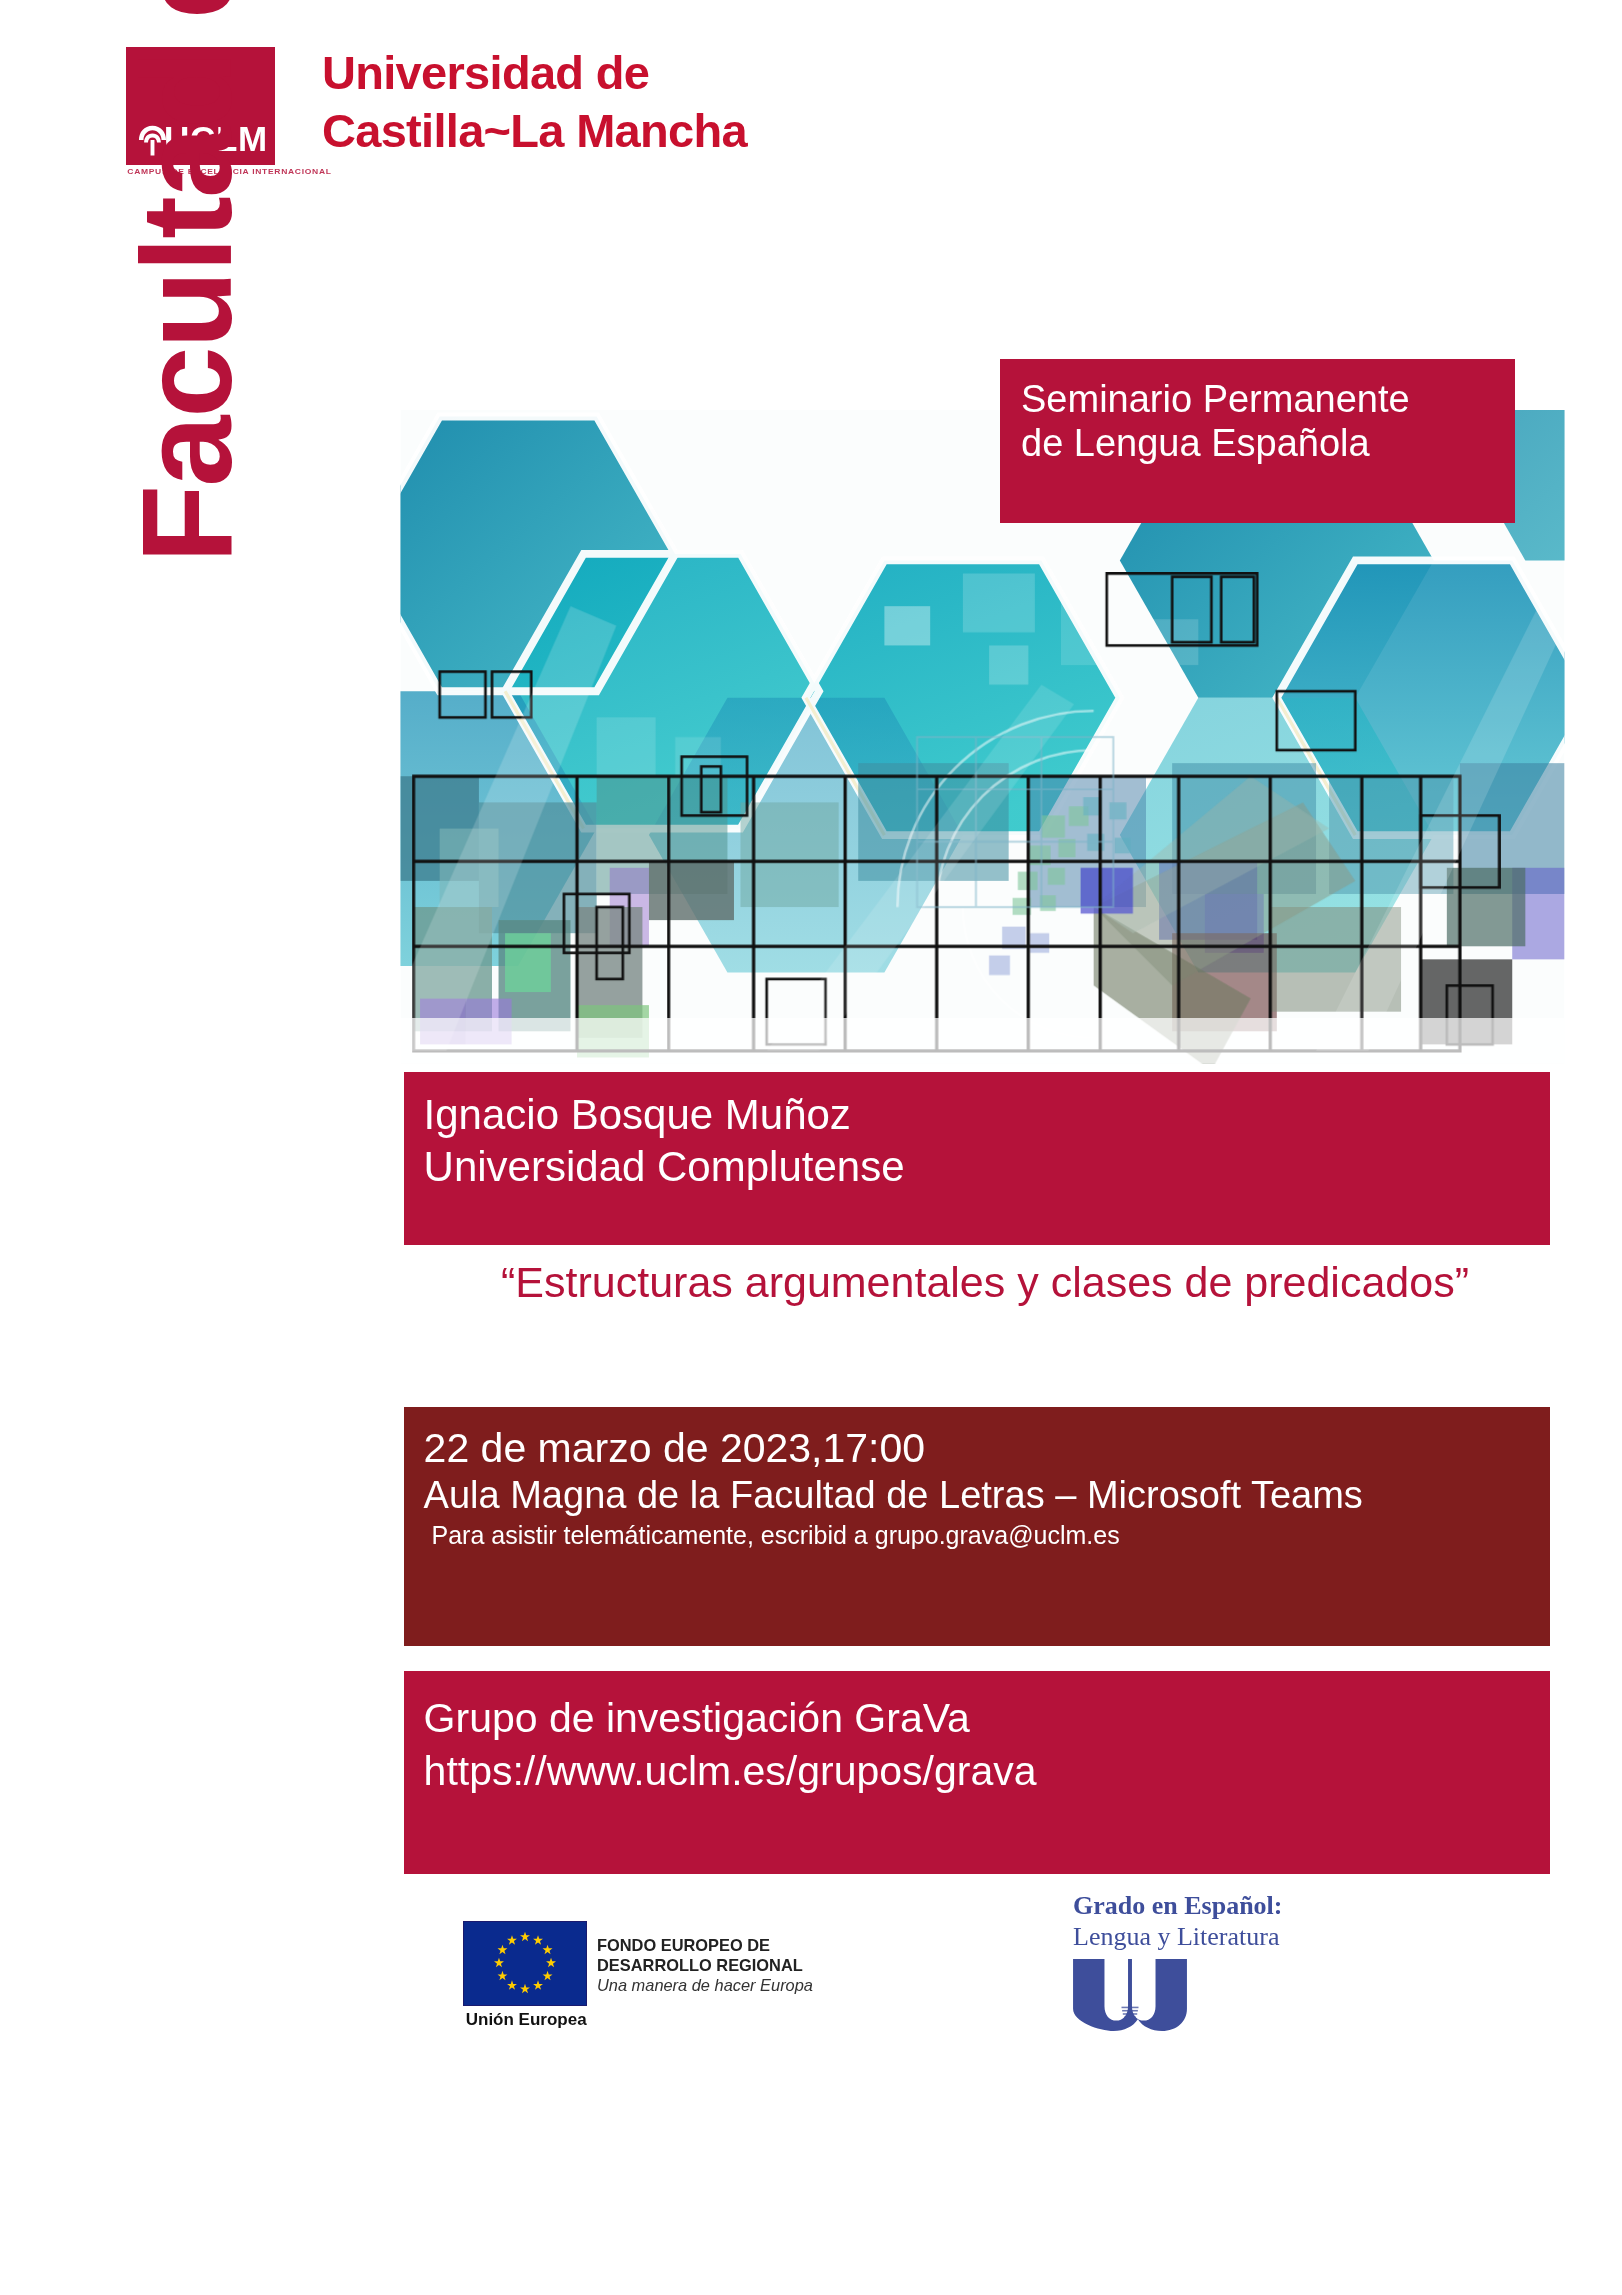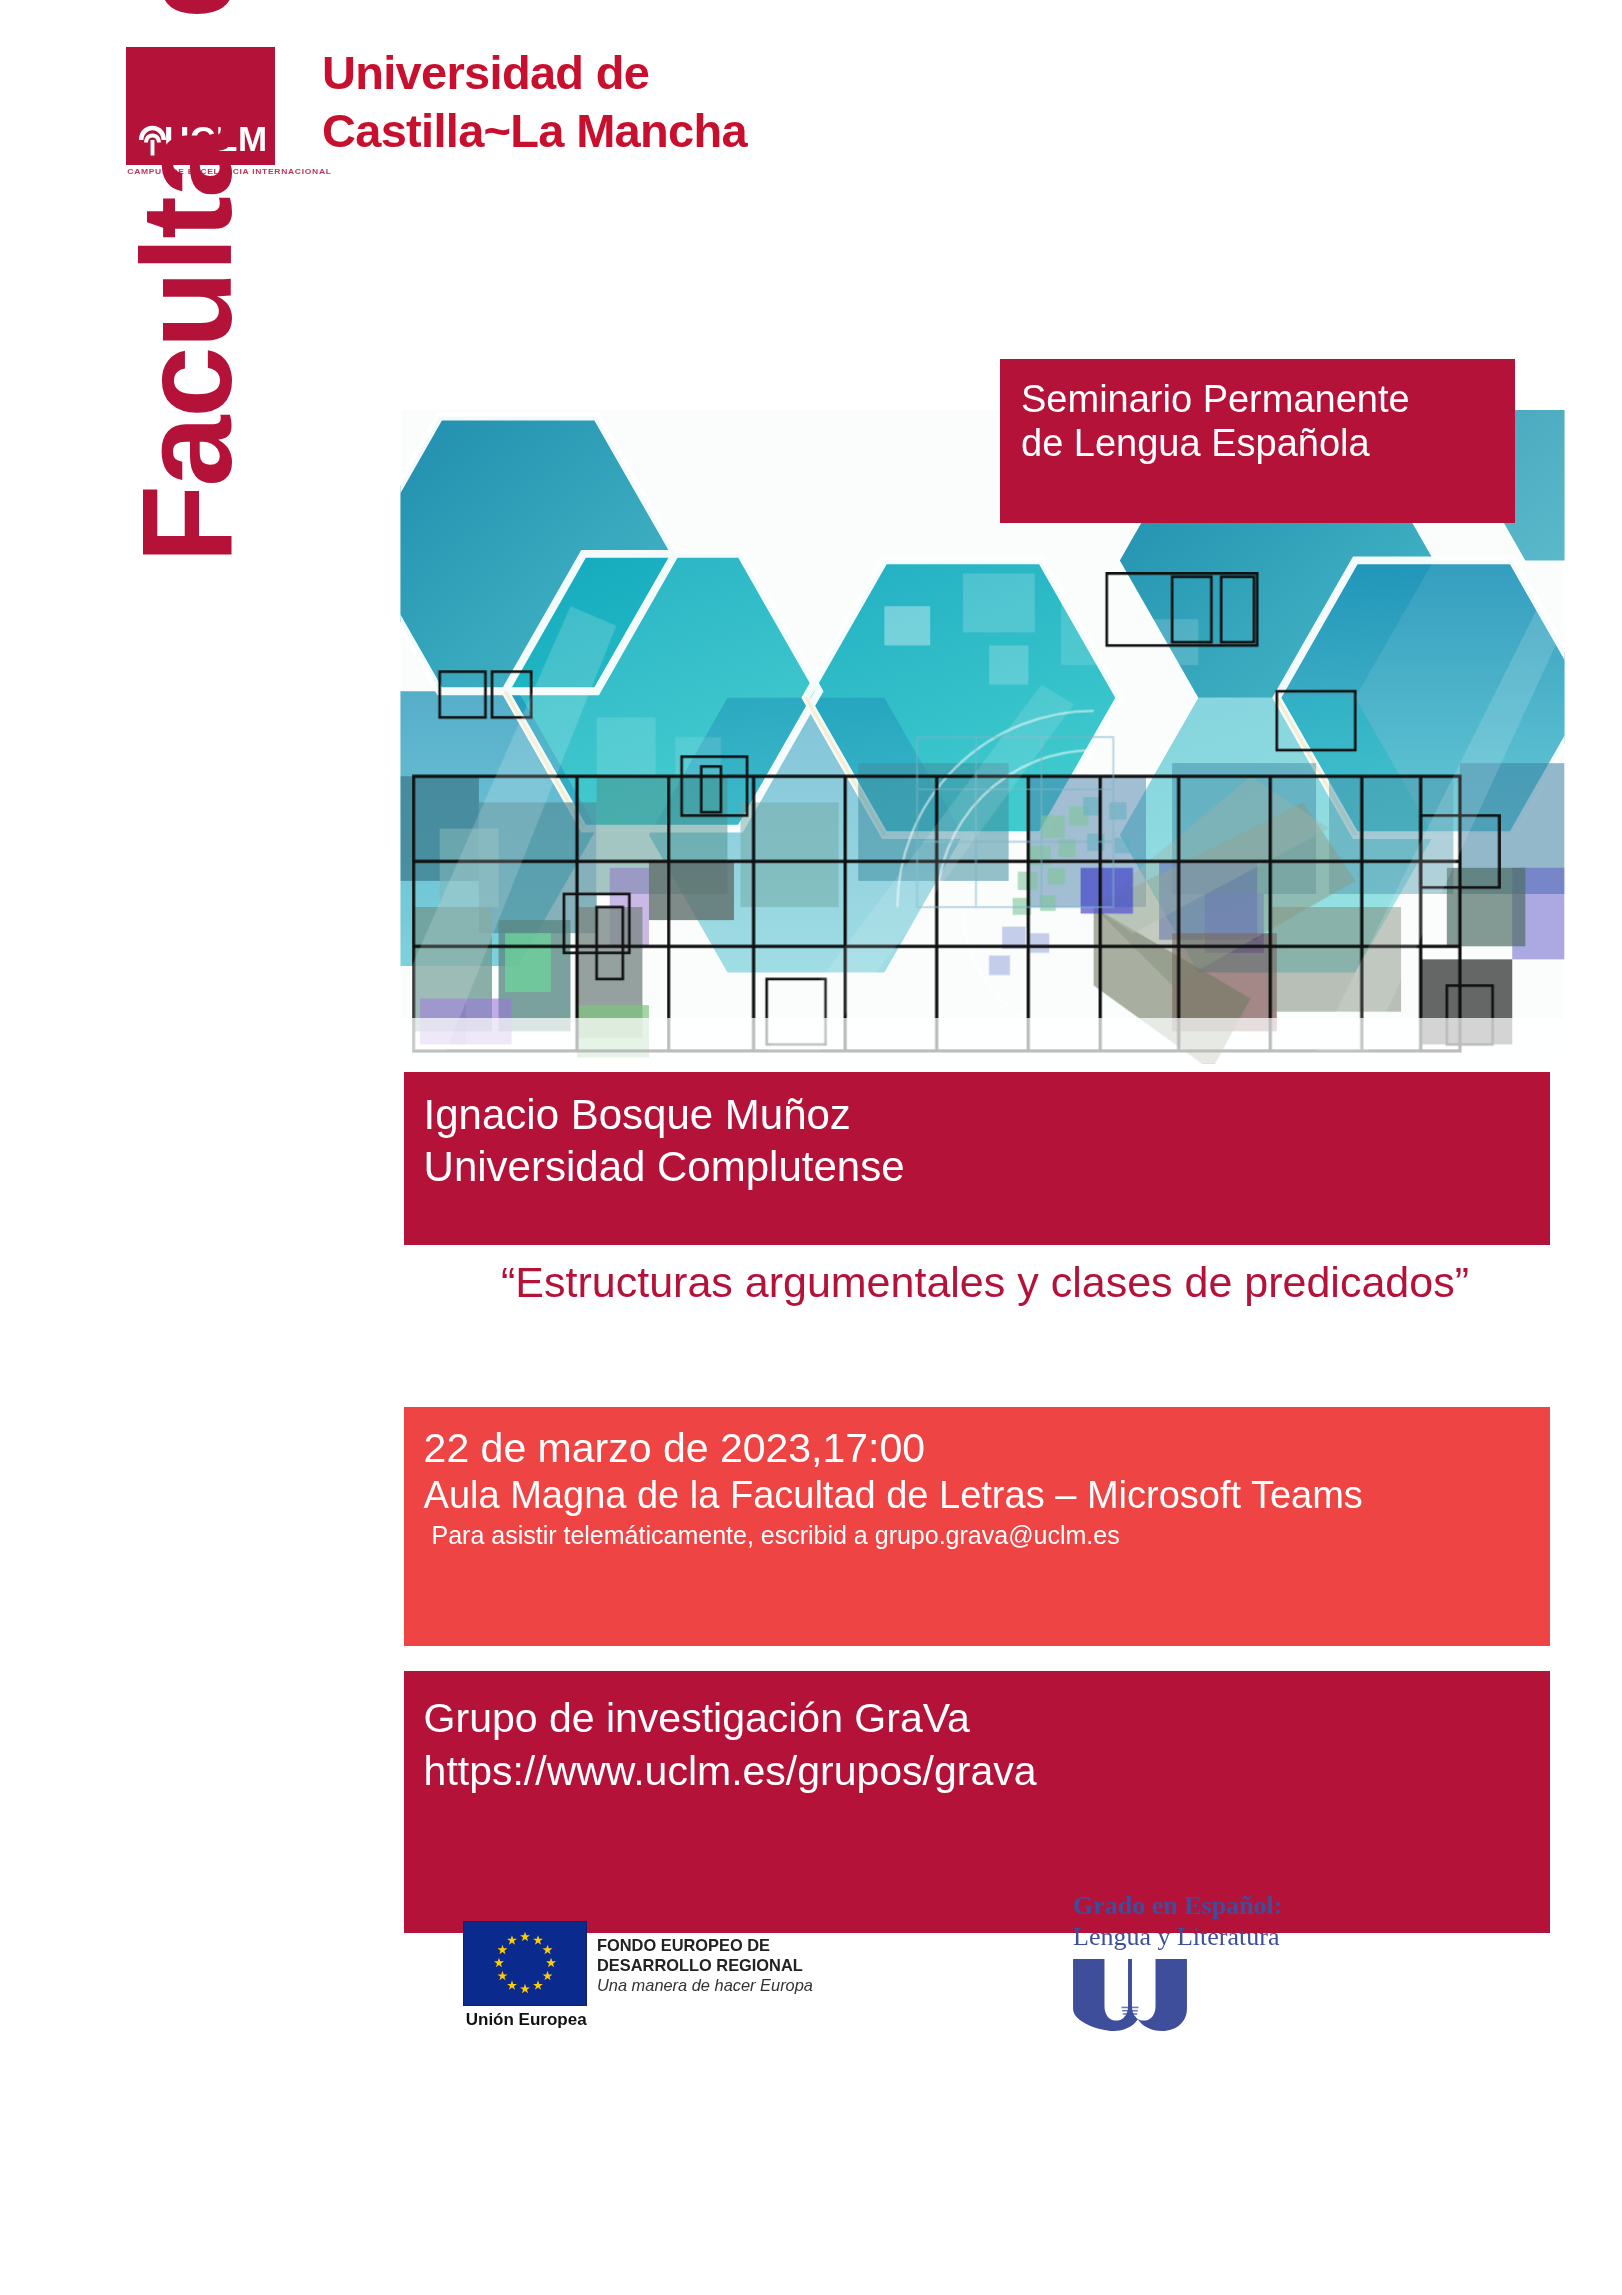--- a/index.html
+++ b/index.html
@@ -151,36 +151,36 @@
     line-height: 1.22;
   }
 
   
   #event-banner {
     position: absolute;
     left: 404px;
     top: 1407px;
     width: 1146px;
     height: 239px;
-    background: #ef4444;
+    background: #7f1d1d;
     color: #ffffff;
     box-sizing: border-box;
     padding: 17px 0 0 19.6px;
   }
   #event-date { font-size: 41px; line-height: 1.18; white-space: nowrap; }
   #event-venue { font-size: 38px; line-height: 1.22; white-space: nowrap; }
   #event-note { font-size: 25px; line-height: 1.3; padding-left: 7.9px; white-space: nowrap; }
 
   
   #group-banner {
     position: absolute;
     left: 404px;
     top: 1671px;
     width: 1146px;
-    height: 262px;
+    height: 203px;
     background: #B5123A;
     color: #ffffff;
     box-sizing: border-box;
     padding: 21px 0 0 19.6px;
     font-size: 41px;
     line-height: 1.3;
   }
   #group-banner div { white-space: nowrap; }
 
   

